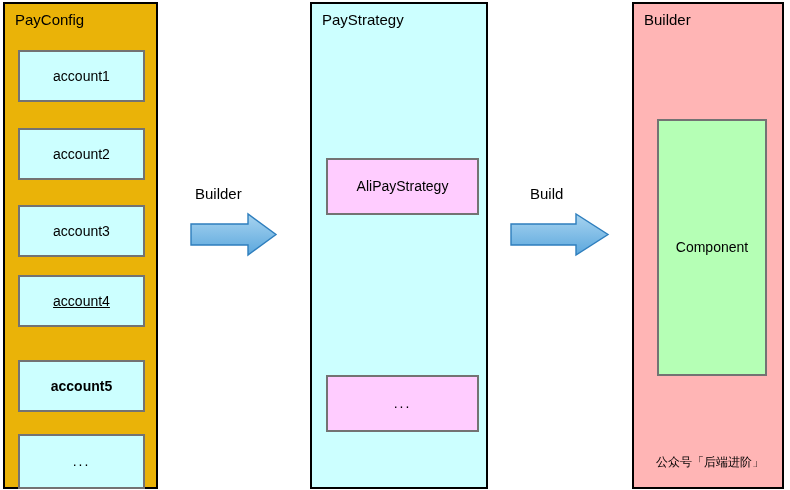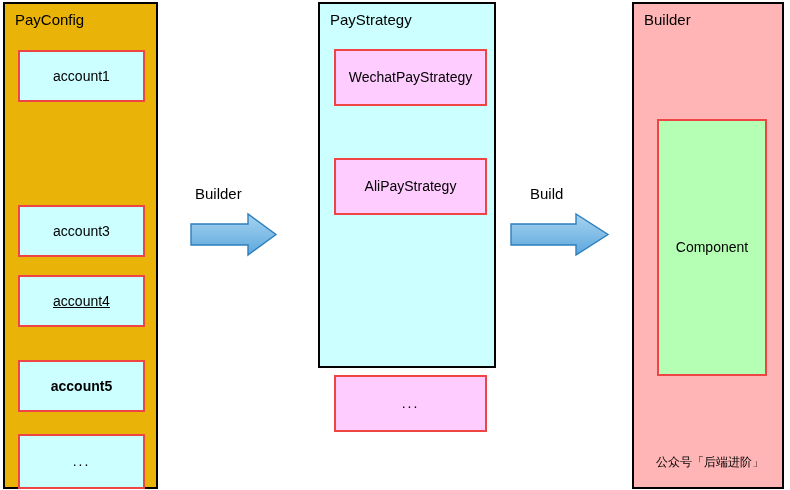--- a/index.html
+++ b/index.html
@@ -42,41 +42,41 @@
   #payconfig-lane {
     left: 3px;
     top: 2px;
     width: 155px;
     height: 487px;
     background: #eab308;
   }
 
   
   #paystrategy-lane {
-    left: 318px;
+    left: 310px;
     top: 2px;
     width: 178px;
-    height: 366px;
+    height: 487px;
     background: #ccffff;
   }
 
   
   #builder-lane {
     left: 632px;
     top: 2px;
     width: 152px;
     height: 487px;
     background: #ffb5b5;
   }
 
   
   .item-box {
     position: absolute;
     box-sizing: border-box;
-    border: 2px solid #ef4444;
+    border: 2px solid #737373;
     display: flex;
     align-items: center;
     justify-content: center;
     text-align: center;
     font-size: 14px;
     line-height: 17px;
     color: #000000;
   }
 
   .account-box {
@@ -144,20 +144,23 @@
 </head>
 <body>
 
 <div class="canvas">
 
   <div class="container-box" id="payconfig-lane">
     <div class="container-title">PayConfig</div>
 
     <div class="item-box account-box" style="top:46px;">
       <span>account1</span>
+    </div>
+    <div class="item-box account-box" style="top:124px;">
+      <span>account2</span>
     </div>
     <div class="item-box account-box" style="top:201px;">
       <span>account3</span>
     </div>
     <div class="item-box account-box" style="top:271px;text-decoration:underline;">
       <span>account4</span>
     </div>
     <div class="item-box account-box" style="top:356px;font-weight:bold;">
       <span>account5</span>
     </div>
@@ -175,23 +178,20 @@
           <stop offset="100%" stop-color="#5ba7dd"></stop>
         </linearGradient>
       </defs>
       <polygon points="1,12 58,12 58,2 86,22.5 58,43 58,33 1,33" fill="url(#gradAccount)" stroke="#2e7ebd" stroke-width="1.4" stroke-linejoin="miter"></polygon>
     </svg>
   </div>
 
   <div class="container-box" id="paystrategy-lane">
     <div class="container-title">PayStrategy</div>
 
-    <div class="item-box strategy-box" style="top:45px;">
-      <span>WechatPayStrategy</span>
-    </div>
     <div class="item-box strategy-box" style="top:154px;">
       <span>AliPayStrategy</span>
     </div>
     <div class="item-box strategy-box" style="top:371px;">
       <span class="ellipsis-text">...</span>
     </div>
   </div>
 
   <div class="arrow-group" id="arrow-build-group">
     <div class="arrow-label" id="arrow-build-label">Build</div>

